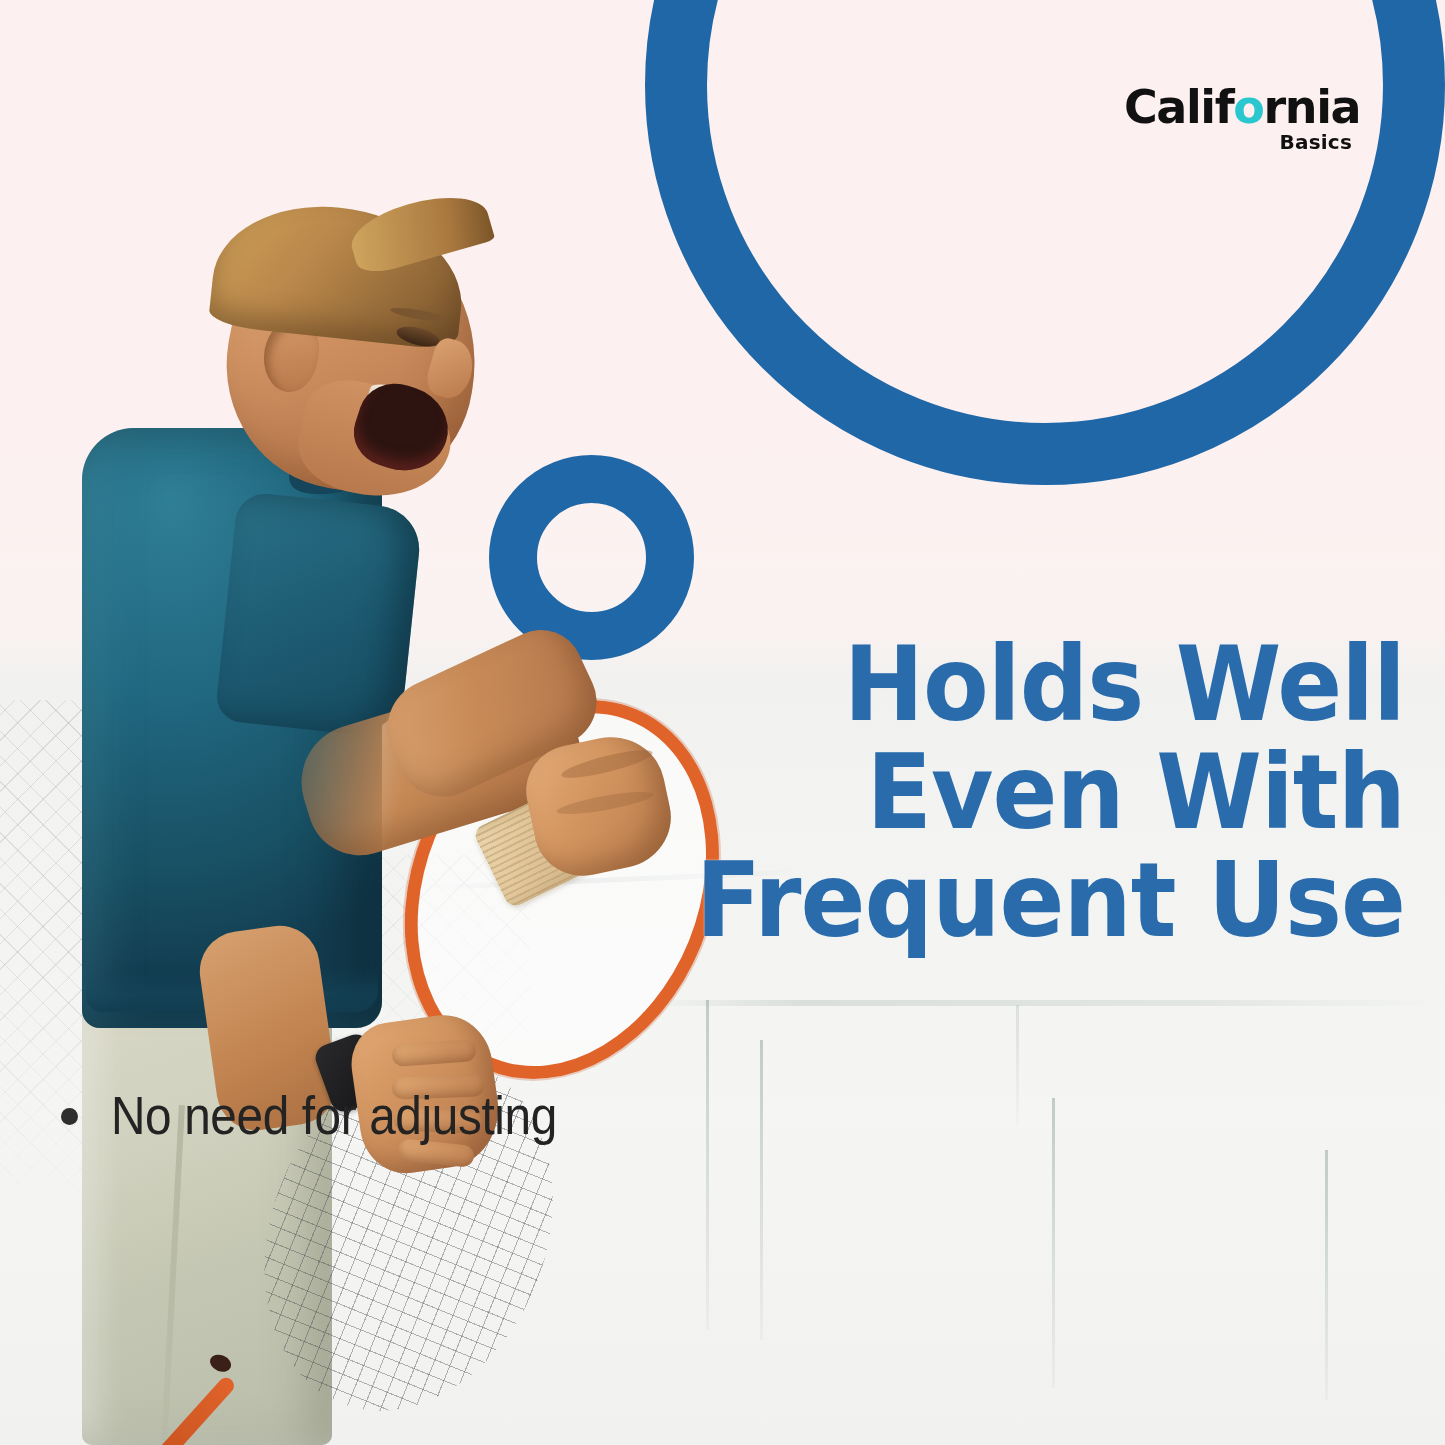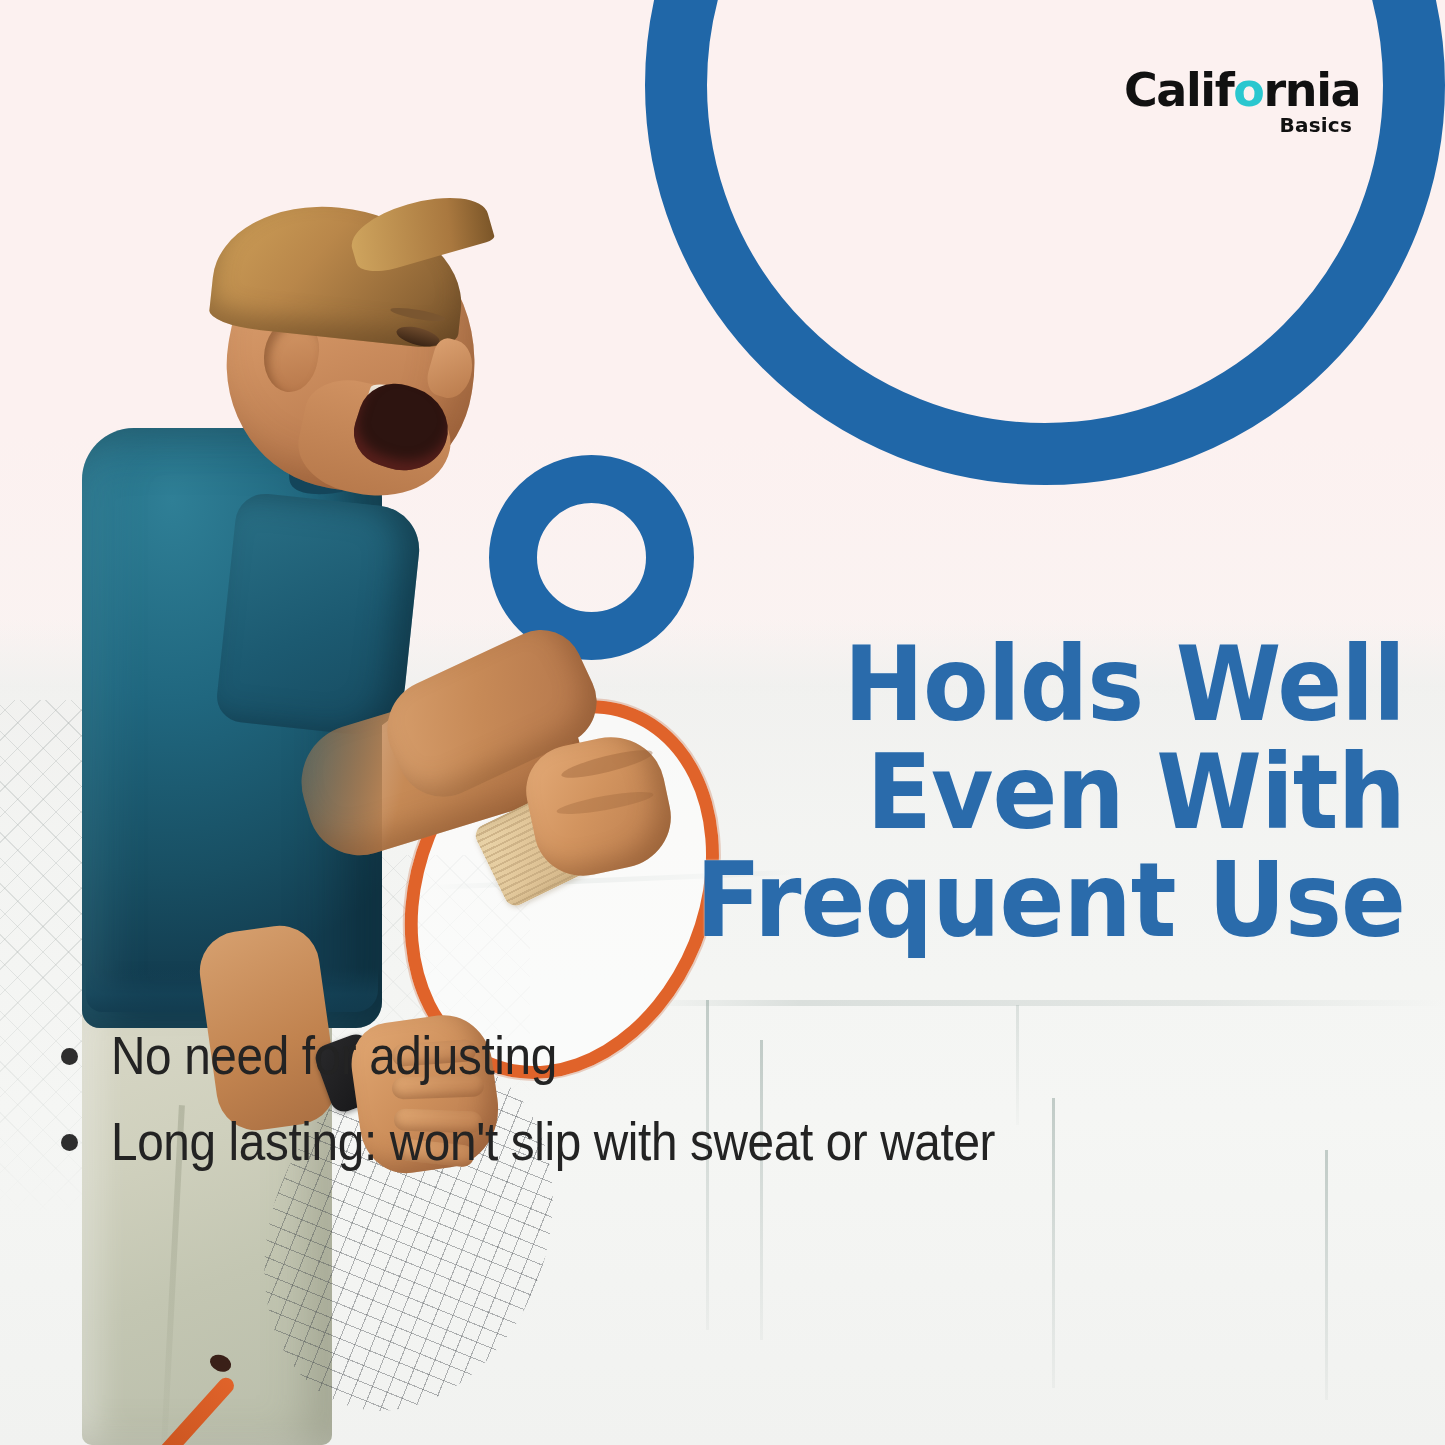--- a/index.html
+++ b/index.html
@@ -75,21 +75,21 @@
     position:absolute;
     left:489px; top:455px;
     width:205px; height:205px;
     border-radius:50%;
     border:48px solid #2067a8;
     box-sizing:border-box;
   }
 
   
   .logo{
-    position:absolute; left:1124px; top:64px; width:232px; height:78px;
+    position:absolute; left:1124px; top:81px; width:232px; height:78px;
     text-align:left;
   }
   .logo-word{
     font-family:"DejaVu Sans", sans-serif;
     font-weight:bold;
     font-size:46px;
     letter-spacing:-1.4px;
     color:#111111;
     line-height:52px;
     white-space:nowrap;
@@ -337,21 +337,21 @@
     letter-spacing:-1px;
     text-shadow:0 0 2px rgba(235,243,250,0.9);
     transform:scaleX(0.93);
     transform-origin:right center;
   }
   .headline .ln{ display:block; white-space:nowrap; }
 
   
   .bullets{
     position:absolute;
-    left:52px; top:1016px;
+    left:52px; top:1076px;
     width:1340px;
   }
   .bullet{
     display:flex;
     align-items:center;
     height:80px;
     margin-bottom:6px;
   }
   .dot{
     width:17px; height:17px;
@@ -446,19 +446,15 @@
     <span class="ln">Holds Well</span>
     <span class="ln">Even With</span>
     <span class="ln">Frequent Use</span>
   </div>
 
   <div class="bullets">
     <div class="bullet">
       <span class="dot"></span>
       <span class="btxt">No need for adjusting</span>
     </div>
-    <div class="bullet">
-      <span class="dot"></span>
-      <span class="btxt">Long lasting: won't slip with sweat or water</span>
-    </div>
   </div>
 
 </div>
 
 </body></html>

